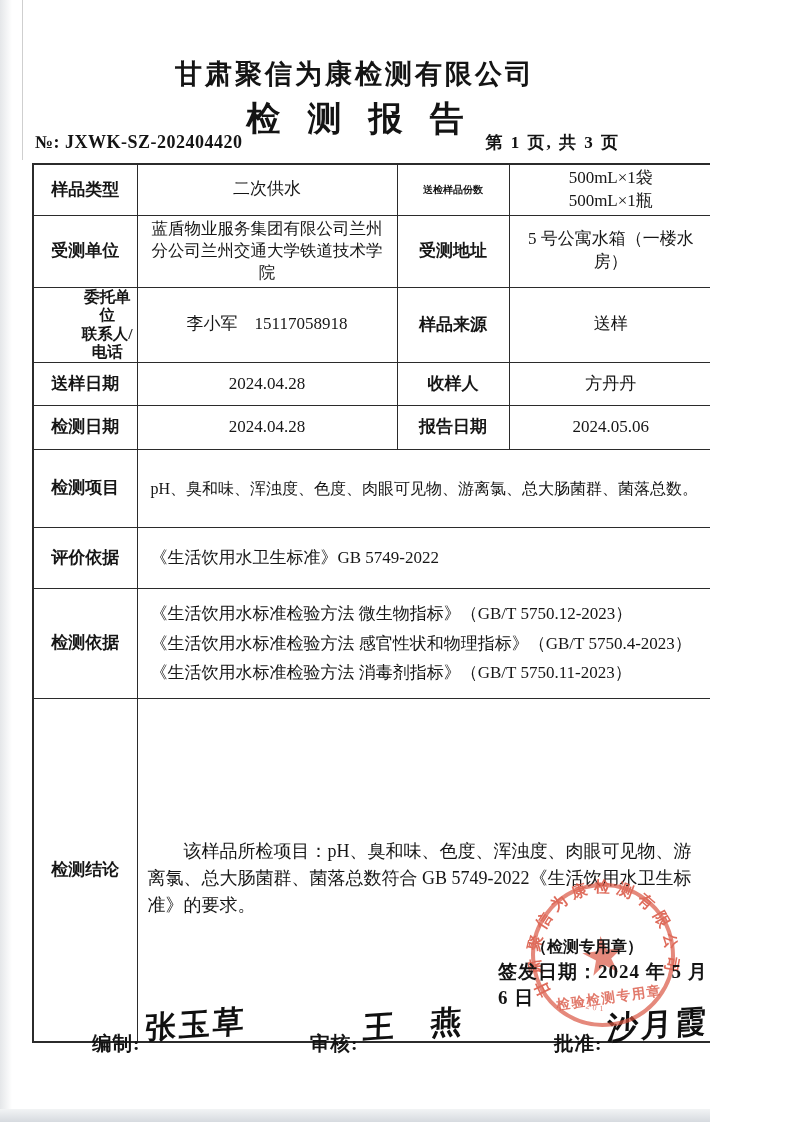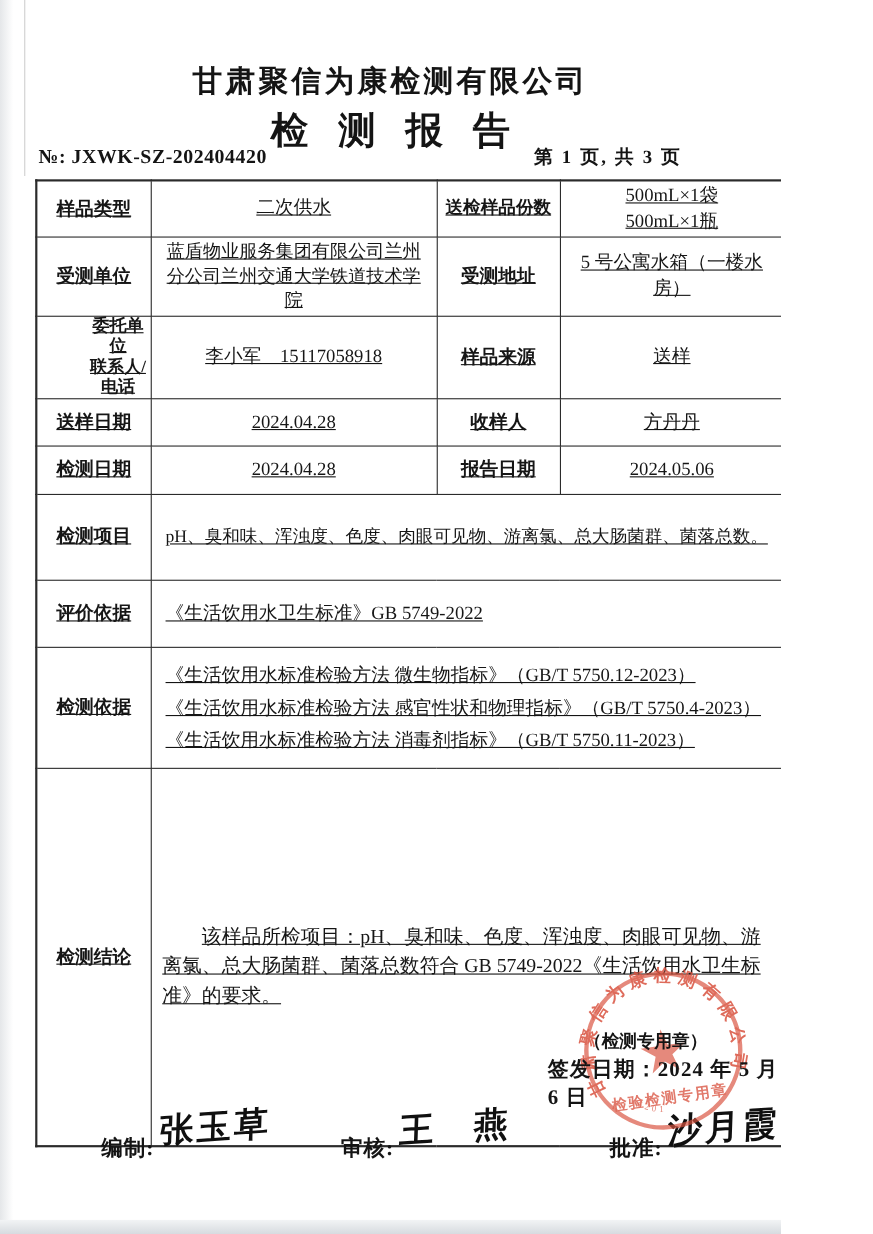--- a/index.html
+++ b/index.html
@@ -45,21 +45,20 @@
     display: flex; justify-content: space-between; align-items: baseline;
   }
   .report-no { font-size: 18px; font-weight: 600; letter-spacing: 0.5px; }
   .page-info { font-size: 17px; font-weight: 600; letter-spacing: 2px; }
 
   
   table.report-table {
     position: absolute; left: 32px; top: 163px; width: 680px;
     border-collapse: collapse; table-layout: fixed;
     border: 2.2px solid #2b2b2b;
-    text-decoration: underline;
   }
   table.report-table td {
     border: 1.5px solid #2b2b2b;
     font-size: 17px;
     vertical-align: middle;
     color: #161616;
   }
   td.lbl {
     text-align: center; font-weight: 600; line-height: 1.2;
     white-space: pre-line;
@@ -139,21 +138,21 @@
     <colgroup>
       <col style="width:104px">
         <col style="width:260px">
         <col style="width:112px">
         <col style="width:204px">
     </colgroup>
     <tbody>
       <tr style="height:49px">
         <td class="lbl">样品类型</td>
         <td class="val">二次供水</td>
-        <td class="lbl" style="font-size:16px">送检样品份数</td>
+        <td class="lbl" style="font-size:10px">送检样品份数</td>
         <td class="val">500mL×1袋
 500mL×1瓶</td>
       </tr>
       <tr style="height:63px">
         <td class="lbl">受测单位</td>
         <td class="val" style="font-size:16.5px">蓝盾物业服务集团有限公司兰州分公司兰州交通大学铁道技术学院</td>
         <td class="lbl">受测地址</td>
         <td class="val">5 号公寓水箱（一楼水房）</td>
       </tr>
       <tr style="height:42px">

